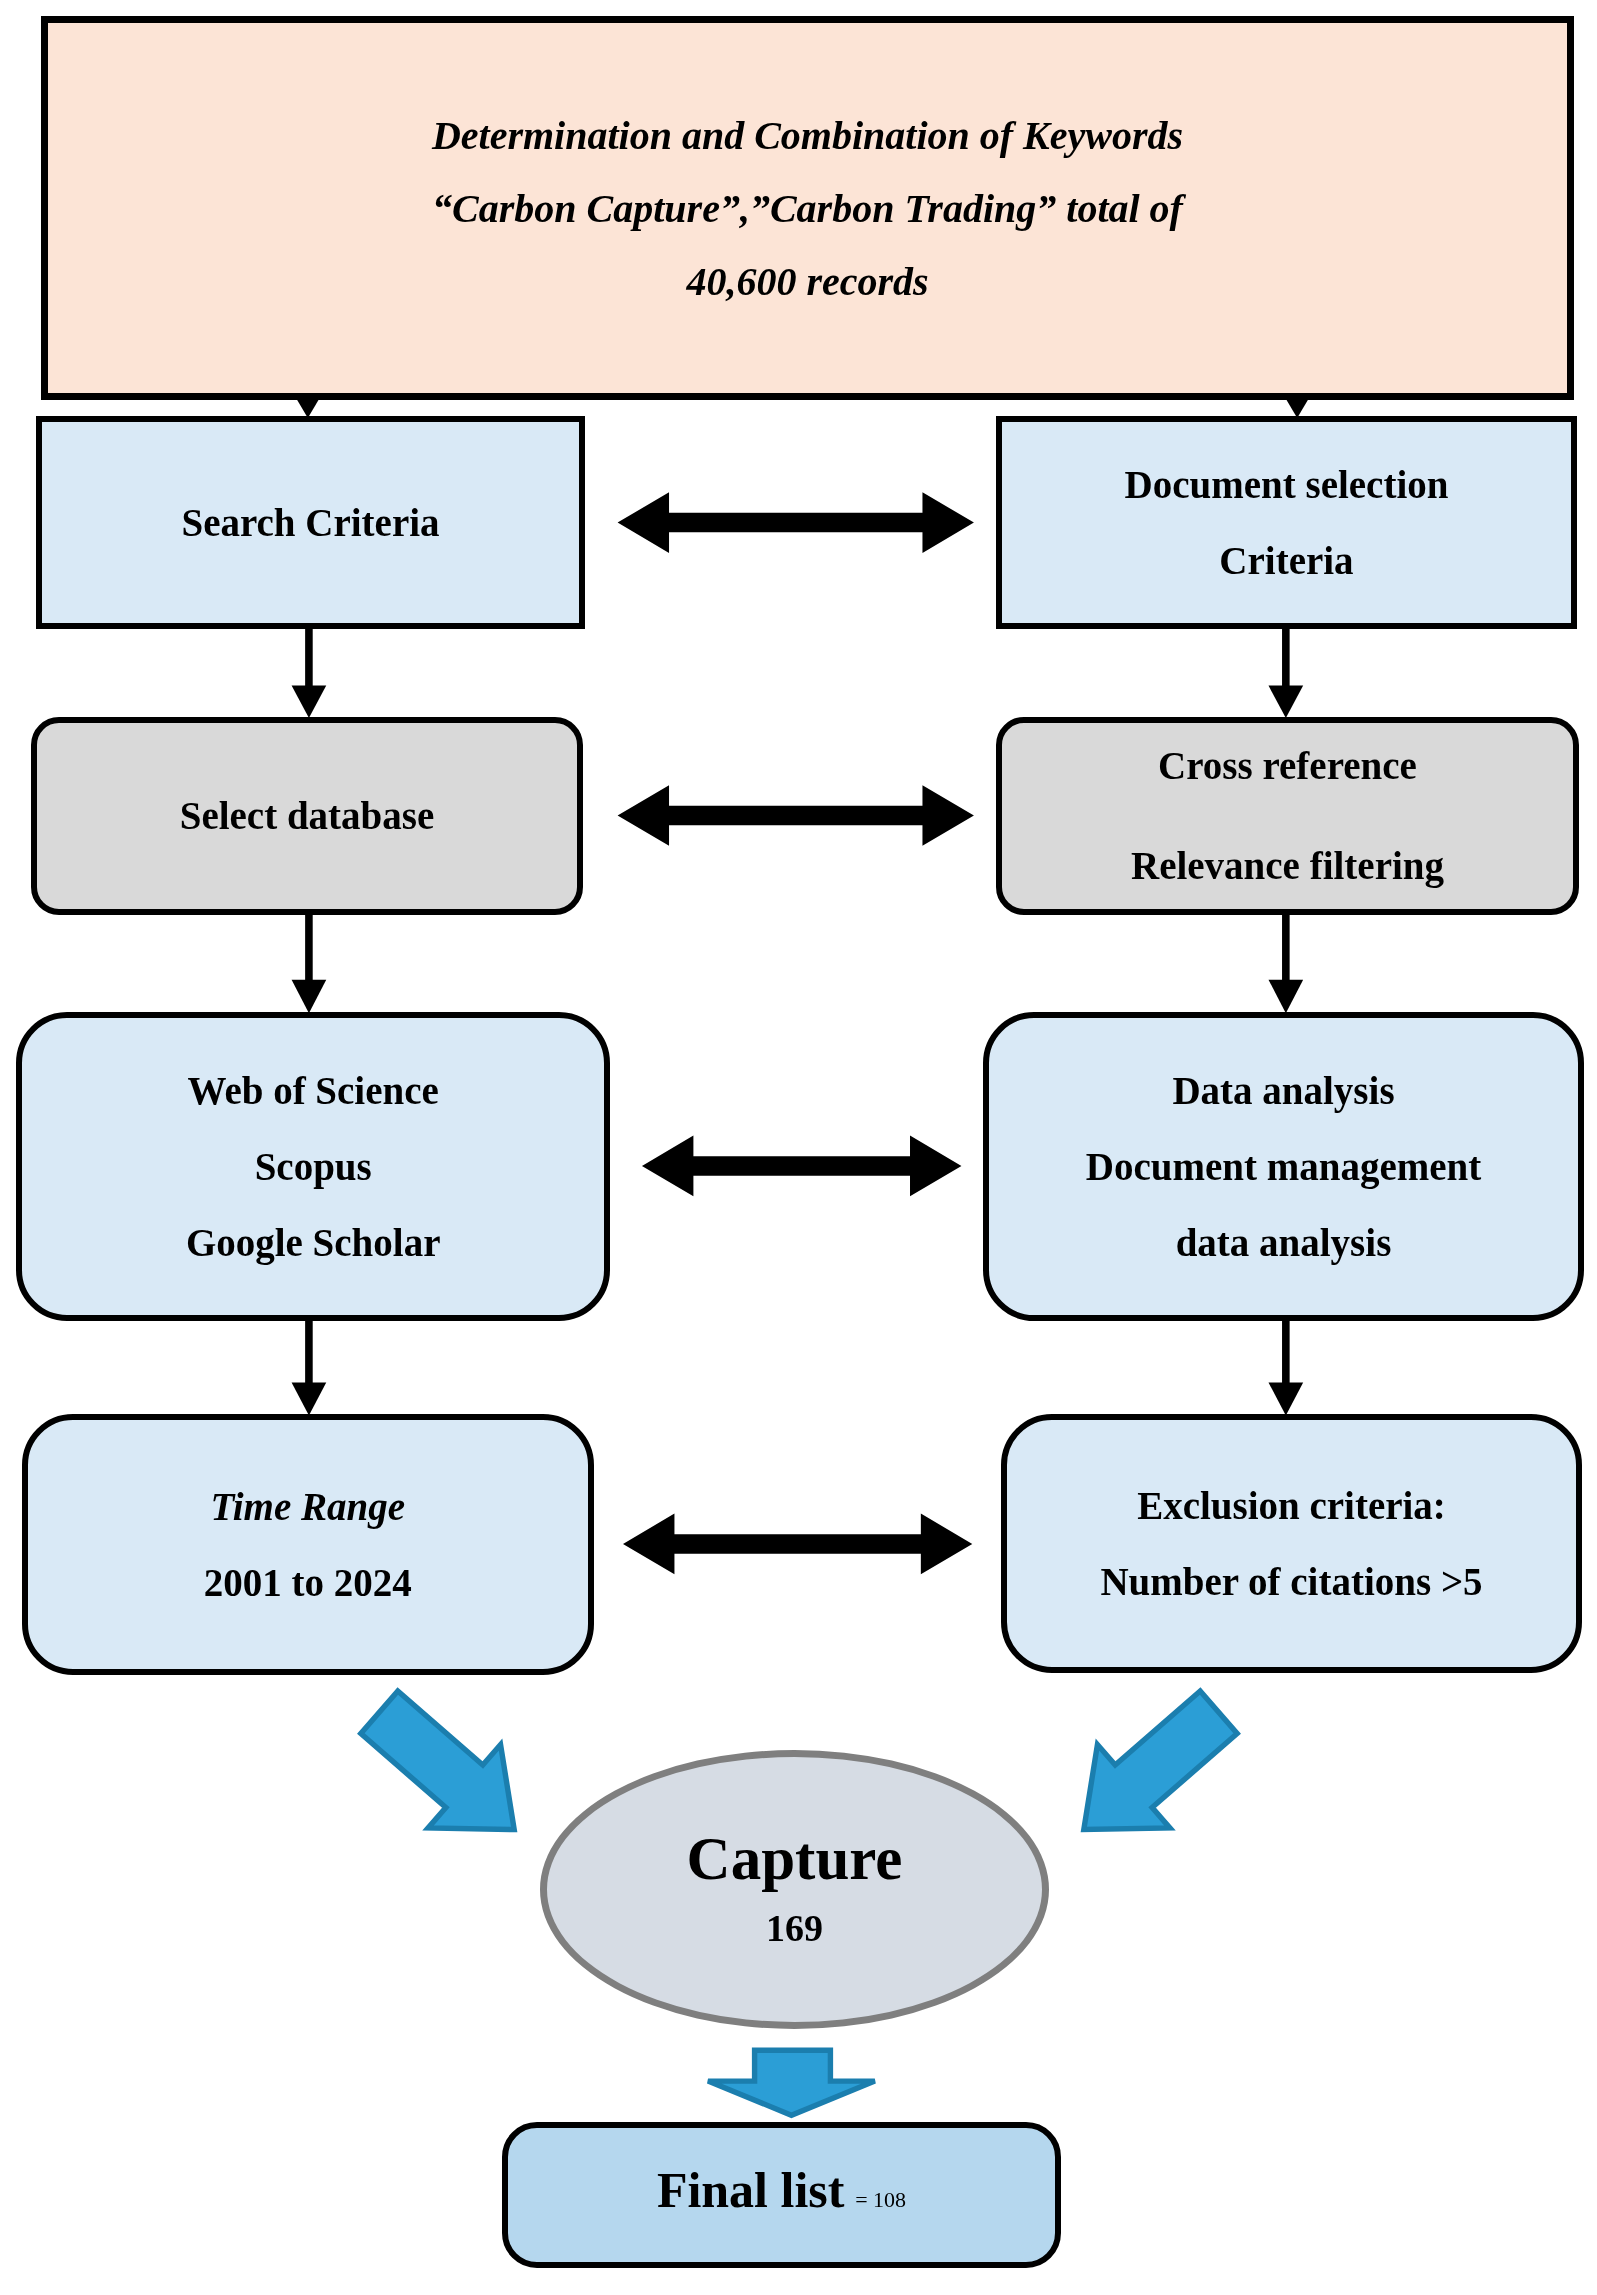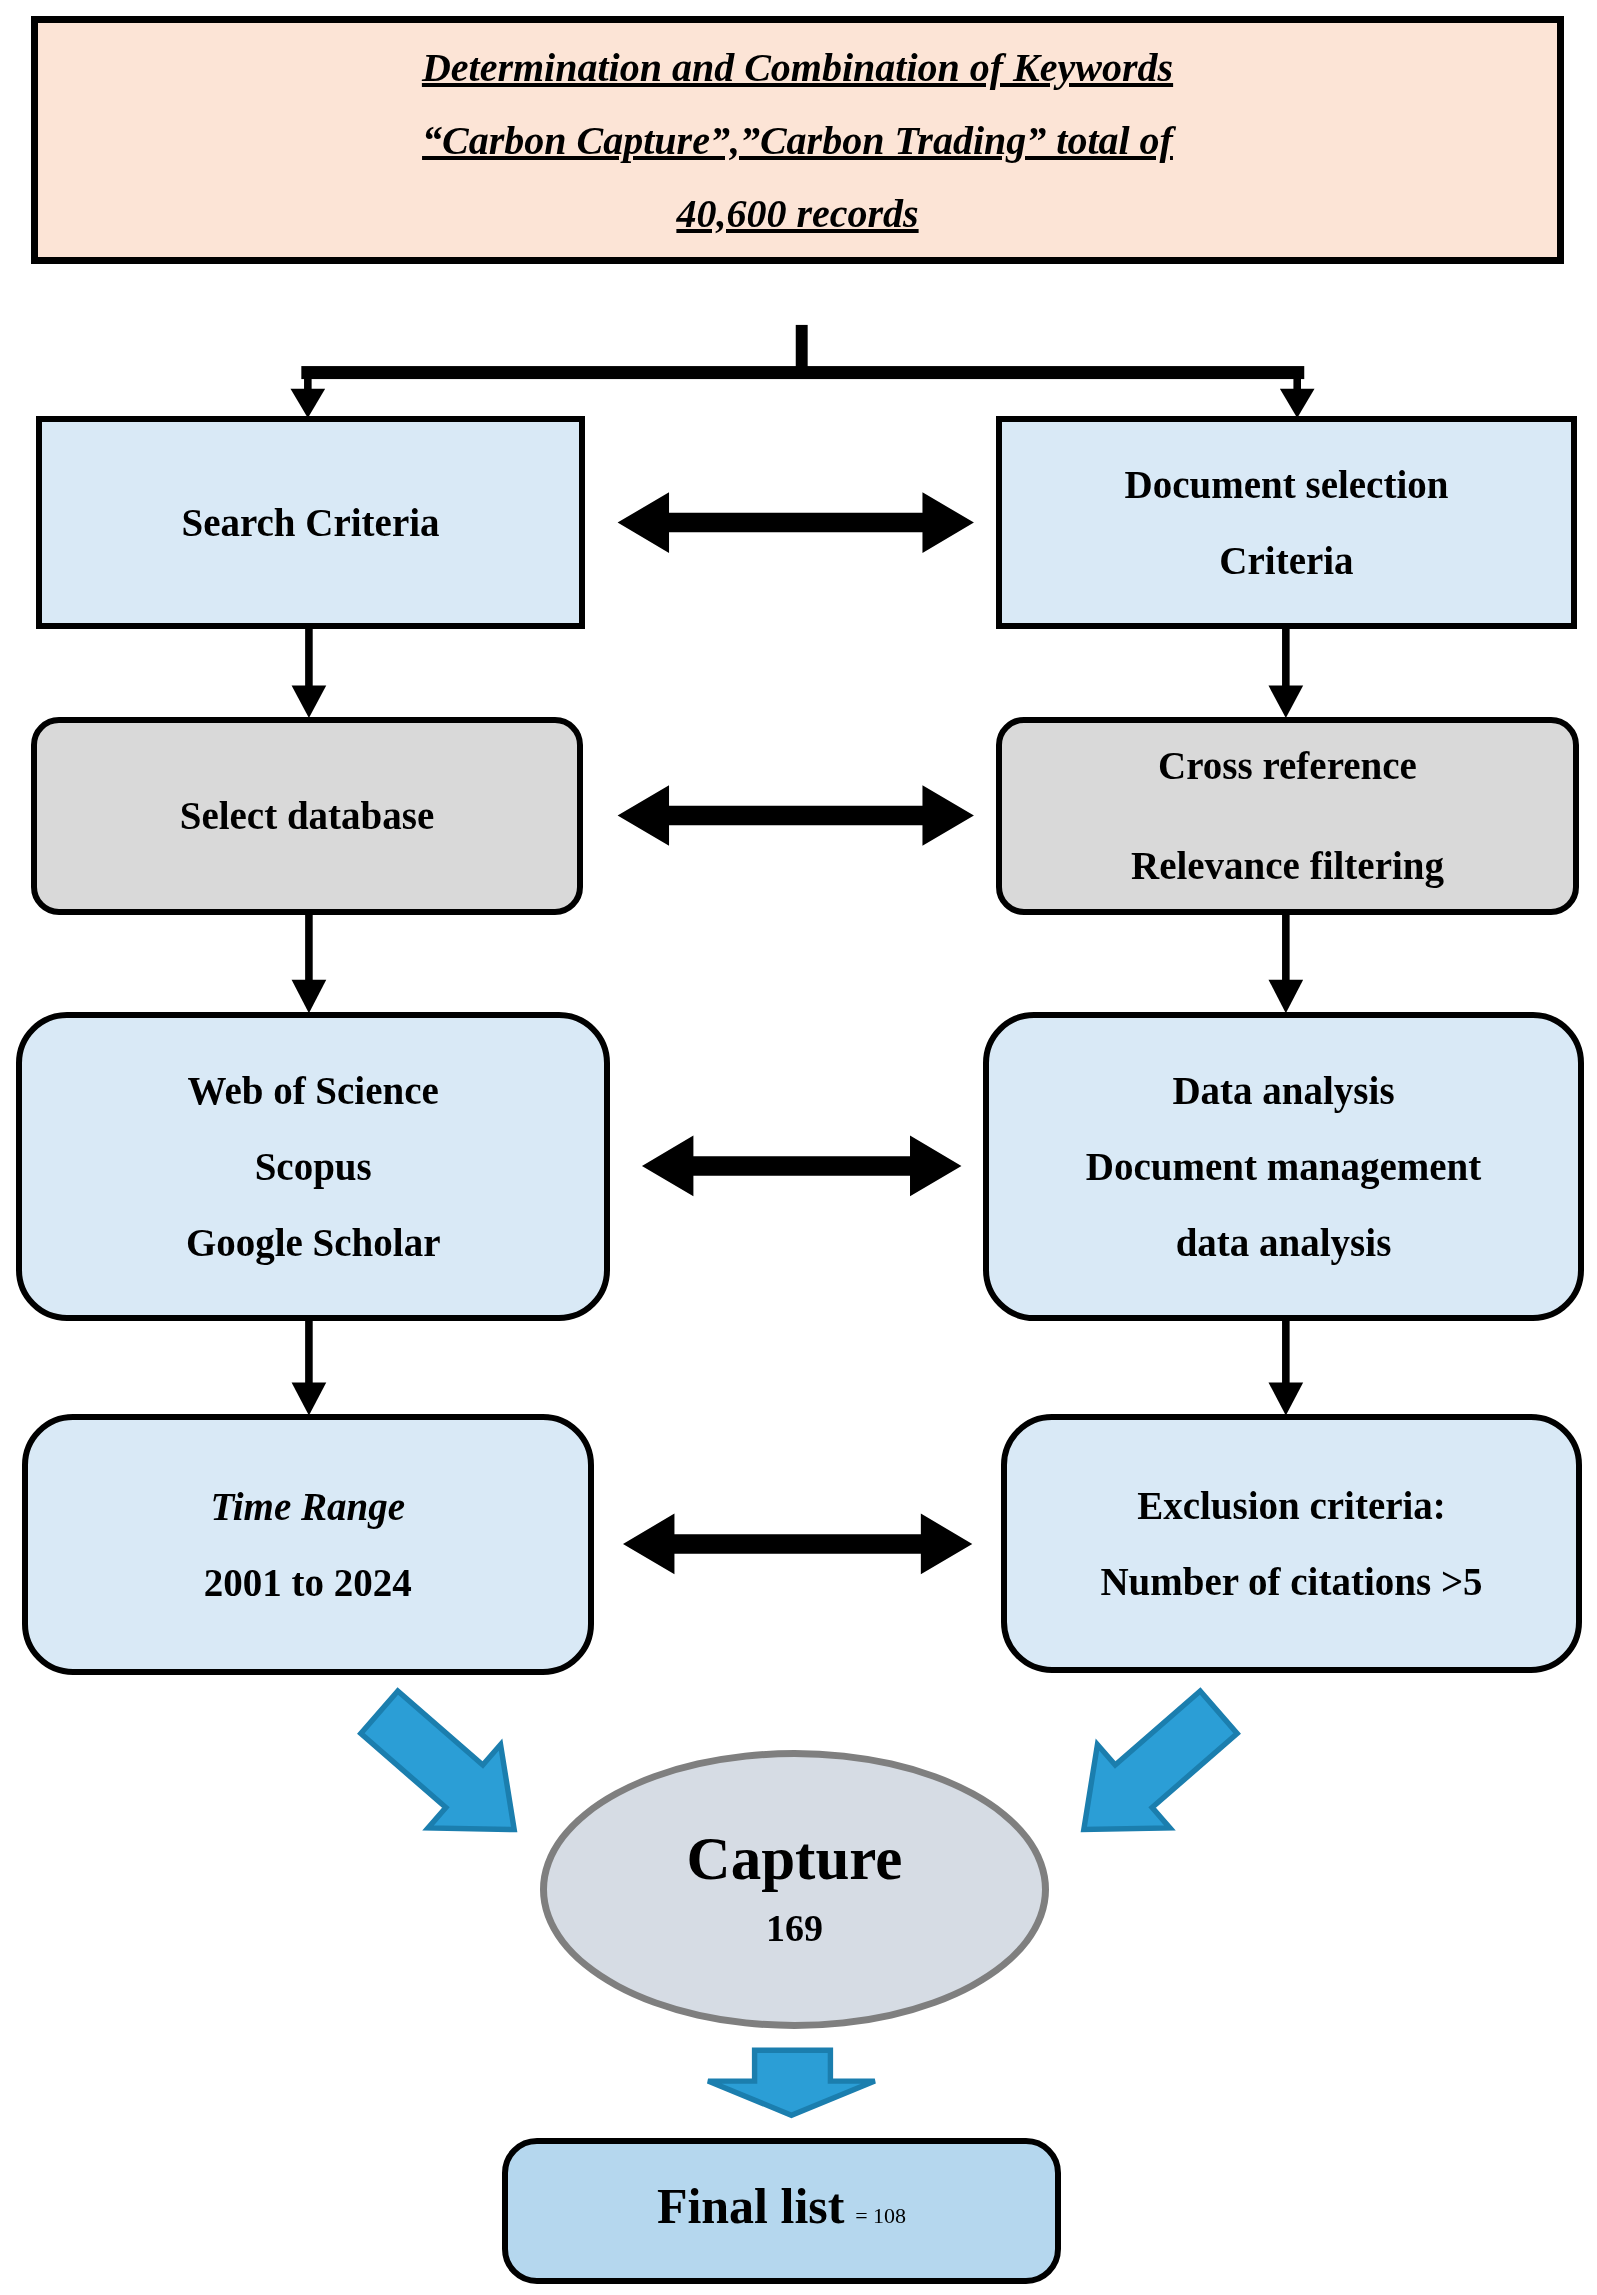--- a/index.html
+++ b/index.html
@@ -39,21 +39,21 @@
   }
   .line {
     font-size: 39px;
     line-height: 76px;
     white-space: nowrap;
   }
   .italic { font-style: italic; }
 
   .r52 { border-radius: 28px; }
   .r95 { border-radius: 51px; }
-  .r64 { border-radius: 35px; margin-top: 16px; }
+  .r64 { border-radius: 35px; }
 
   .ellipse {
     position: absolute;
     box-sizing: border-box;
     border: 7.6px solid #7F7F7F;
     border-radius: 50%;
     background: #D6DCE4;
     display: flex;
     flex-direction: column;
     justify-content: center;
@@ -123,21 +123,21 @@
     <g transform="translate(700,3162) rotate(41)">
       <polygon points="0,-52 208,-52 208,-102 330,0 208,102 208,52 0,52" fill="#2B9ED6" stroke="#1B7EAE" stroke-width="10" stroke-linejoin="miter"></polygon>
     </g>
     <g transform="translate(2250,3162) rotate(139)">
       <polygon points="0,-52 208,-52 208,-102 330,0 208,102 208,52 0,52" fill="#2B9ED6" stroke="#1B7EAE" stroke-width="10" stroke-linejoin="miter"></polygon>
     </g>
 
     <polygon points="1393,3786 1533,3786 1533,3843 1615,3843 1461,3906 1307,3843 1393,3843" fill="#2B9ED6" stroke="#1B7EAE" stroke-width="10" stroke-linejoin="miter"></polygon>
   </svg>
 
-  <div class="box fill-peach title-box" style="left:31px; top:16.2px; width:1533px; height:248px;text-decoration:underline;">
+  <div class="box fill-peach title-box" style="left:41px; top:16.2px; width:1533px; height:384px;">
     <div class="line">Determination and Combination of Keywords</div>
     <div class="line">“Carbon Capture”,”Carbon Trading” total of</div>
     <div class="line">40,600 records</div>
   </div>
 
   <div class="box fill-blue" style="left:36px; top:416px; width:549px; height:213px;">
     <div class="line">Search Criteria</div>
   </div>
 
   <div class="box fill-gray r52" style="left:31px; top:717px; width:552px; height:198px;">

